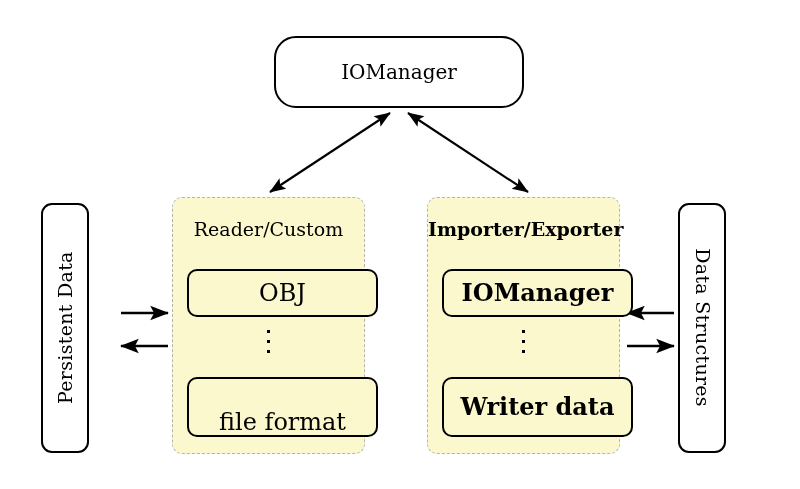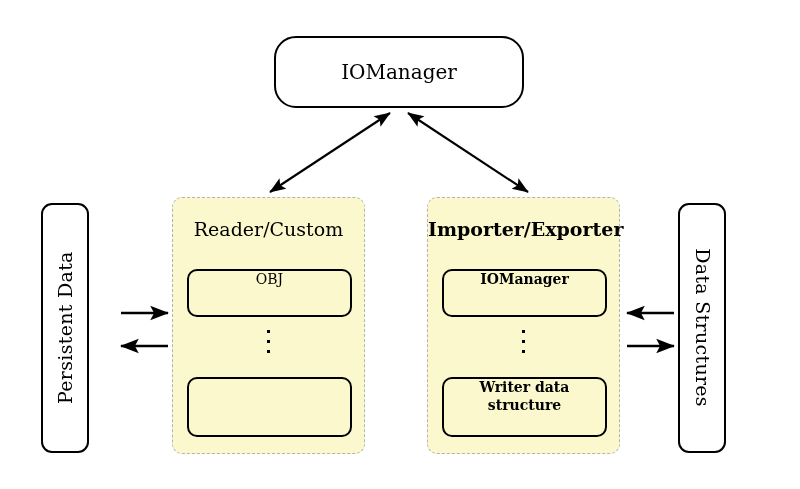--- a/index.html
+++ b/index.html
@@ -81,28 +81,29 @@
     text-align: center;
     font-size: 19px;
     white-space: nowrap;
   }
 
   
   .inner-box {
     position: absolute;
     box-sizing: border-box;
     left: 14px;
-    width: 165px;
+    width: 191px;
     background: #fbf8cd;
     border: 2.6px solid #000000;
     border-radius: 10px;
     display: flex;
+    align-items: center;
     justify-content: center;
     text-align: center;
-    font-size: 14px;
+    font-size: 24px;
     line-height: 1.25;
   }
   .inner-box.first { top: 71px;  height: 48px; }
   .inner-box.last  { top: 179px; height: 60px; }
 
   
   .vdots {
     position: absolute;
     left: 0;
     right: 0;
@@ -178,38 +179,38 @@
 
     <div class="vdots">
       <i></i>
         <i></i>
         <i></i>
     </div>
 
     <div class="inner-box last">
       <span>
         <br>
+        <span>file format</span>
       </span>
     </div>
   </div>
 
   <div class="panel right-panel">
     <div class="panel-title">Importer/Exporter</div>
 
     <div class="inner-box first">
       <span>IOManager</span>
     </div>
 
     <div class="vdots">
       <i></i>
         <i></i>
         <i></i>
     </div>
 
     <div class="inner-box last">
       <span>
         <span>Writer data</span><br>
-        <span>structure</span>
       </span>
     </div>
   </div>
 
 </div>
 
 </body></html>

